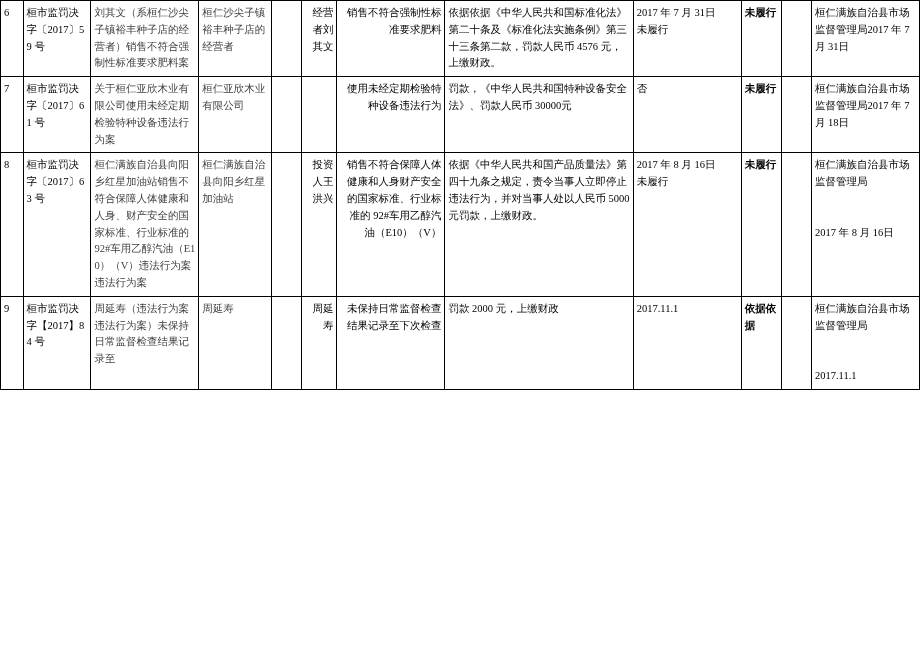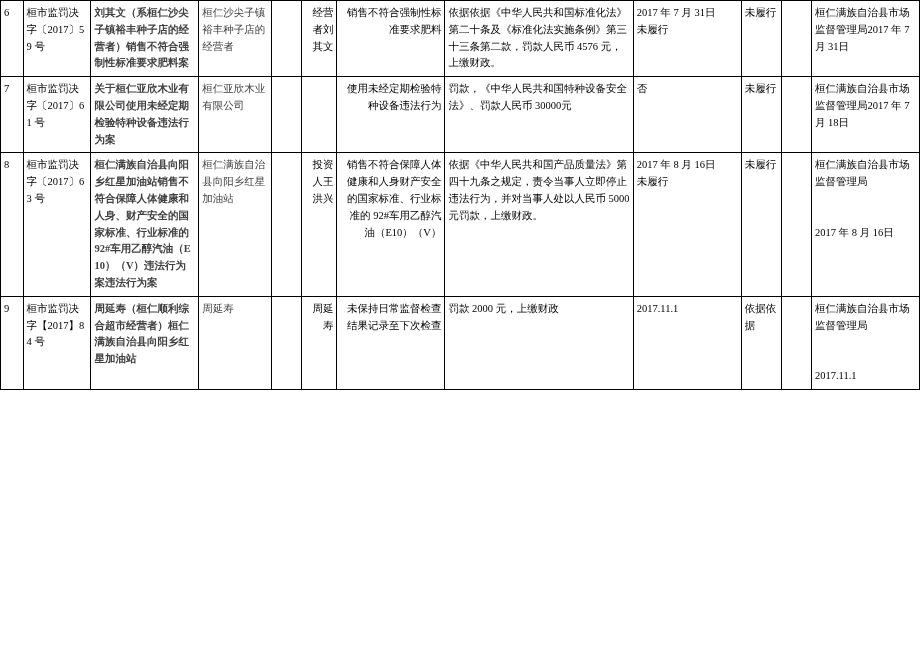--- a/index.html
+++ b/index.html
@@ -20,28 +20,28 @@
     td {
       border: 1px solid #000;
       vertical-align: top;
       padding: 4px 3px;
       line-height: 1.6;
       word-break: break-all;
       font-size: 10.5px;
     }
     .c-idx { width: 18px; text-align: left; }
     .c-docno { width: 54px; border-radius: 27px; }
-    .c-case { width: 86px; color: #404040; font-weight: bold; }
+    .c-case { width: 86px; color: #404040; }
     .c-party { width: 58px; color: #404040;}
     .c-blank1 { width: 24px; }
     .c-rep { width: 28px; text-align: right; }
     .c-fact { width: 86px; text-align: right; }
     .c-basis { width: 150px; }
     .c-date { width: 86px; }
-    .c-perf { width: 32px; }
+    .c-perf { width: 32px; font-weight: bold; }
     .c-blank2 { width: 24px; }
     .c-org { width: 86px; margin-top: 12px; }
   </style>
 </head>
 <body>
 
 <table>
   <tbody>
 
     <tr>
@@ -85,21 +85,21 @@
       <td class="c-basis">依据《中华人民共和国产品质量法》第四十九条之规定，责令当事人立即停止违法行为，并对当事人处以人民币 5000 元罚款，上缴财政。</td>
       <td class="c-date">2017 年 8 月 16日　　未履行</td>
       <td class="c-perf">未履行</td>
       <td class="c-blank2"></td>
       <td class="c-org">桓仁满族自治县市场监督管理局<br><br><br>2017 年 8 月 16日</td>
     </tr>
 
     <tr>
       <td class="c-idx">9</td>
       <td class="c-docno">桓市监罚决字【2017】84 号</td>
-      <td class="c-case">周延寿（桓仁顺利综合超市经营者）桓仁满族自治县向阳乡红星加油站</td>
+      <td class="c-case">周延寿（违法行为案违法行为案）未保持日常监督检查结果记录至</td>
       <td class="c-party">周延寿</td>
       <td class="c-blank1"></td>
       <td class="c-rep">周延寿</td>
       <td class="c-fact">未保持日常监督检查结果记录至下次检查</td>
       <td class="c-basis">罚款 2000 元，上缴财政</td>
       <td class="c-date">2017.11.1</td>
       <td class="c-perf">依据依据</td>
       <td class="c-blank2"></td>
       <td class="c-org">桓仁满族自治县市场监督管理局<br><br><br>2017.11.1</td>
     </tr>

